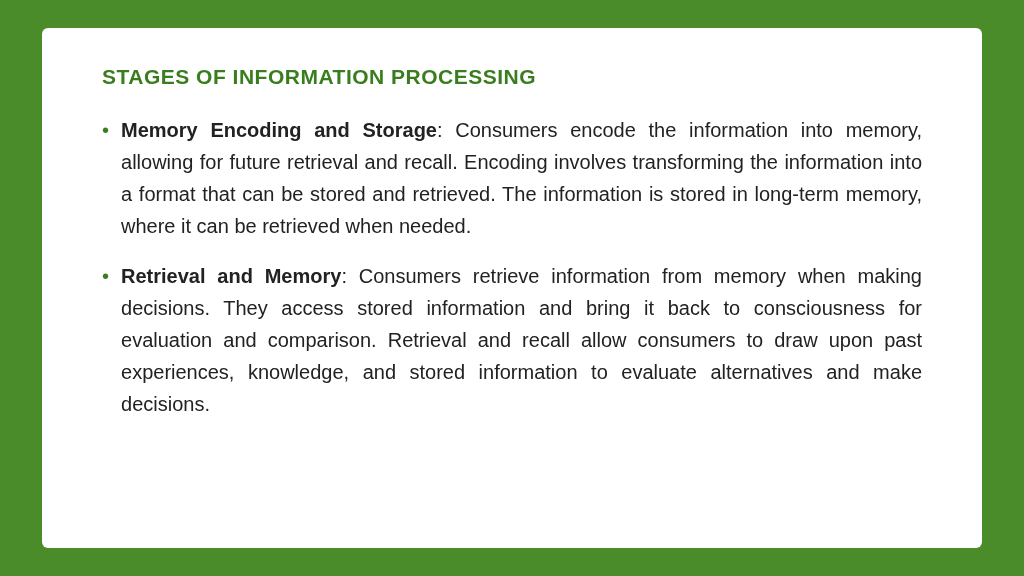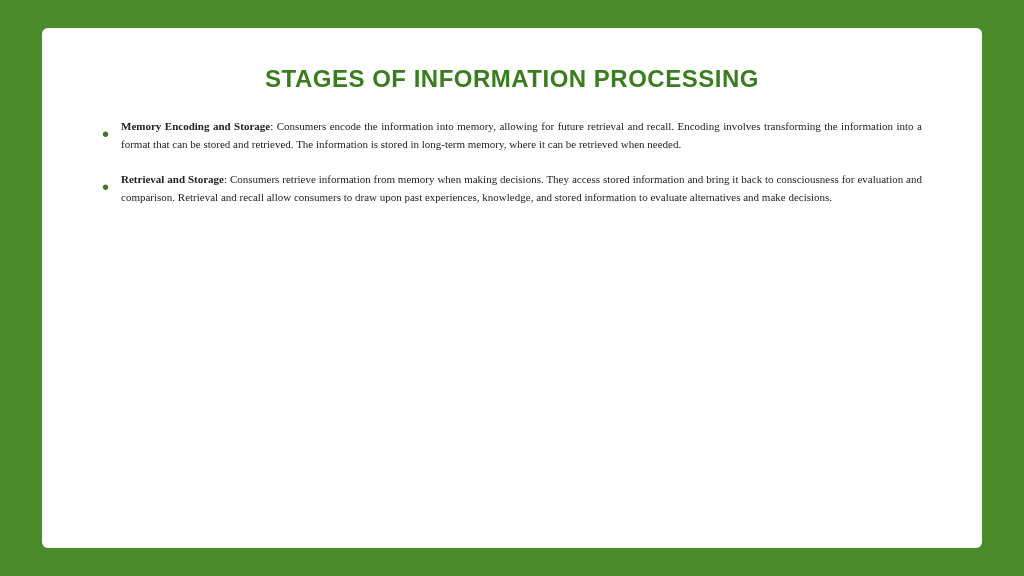--- a/index.html
+++ b/index.html
@@ -24,23 +24,23 @@
       height: 520px;
       border-radius: 6px;
       padding: 36px 60px 36px 60px;
       display: flex;
       flex-direction: column;
       gap: 0;
     }
 
     .title {
       color: #3a7d1e;
-      font-size: 24px;
+      font-size: 21px;
       font-weight: 900;
-      text-align: center;
+      text-align: left;
       line-height: 1.25;
       margin-bottom: 24px;
       text-transform: uppercase;
       letter-spacing: 0.5px;
     }
 
     .content {
       display: flex;
       flex-direction: column;
       gap: 18px;
@@ -55,25 +55,24 @@
     .bullet-dot {
       color: #3a7d1e;
       font-size: 20px;
       line-height: 1.5;
       flex-shrink: 0;
       margin-top: 1px;
     }
 
     .bullet-text {
       color: #222222;
-      font-size: 11px;
+      font-size: 20px;
       line-height: 1.6;
       text-align: justify;
       flex: 1;
-      font-family: Liberation Serif, serif;
     }
 
     .bullet-text strong {
       color: #222222;
       font-weight: 900;
     }
   </style>
 </head>
 <body>
 
@@ -87,17 +86,17 @@
     <div class="bullet-item">
       <span class="bullet-dot">•</span>
       <p class="bullet-text">
         <strong>Memory Encoding and Storage</strong><span>: Consumers encode the information into memory, allowing for future retrieval and recall. Encoding involves transforming the information into a format that can be stored and retrieved. The information is stored in long-term memory, where it can be retrieved when needed.</span>
       </p>
     </div>
 
     <div class="bullet-item">
       <span class="bullet-dot">•</span>
       <p class="bullet-text">
-        <strong>Retrieval and Storage</strong><span>: Consumers retrieve information from memory when making decisions. They access stored information and bring it back to consciousness for evaluation and comparison. Retrieval and recall allow consumers to draw upon past experiences, knowledge, and stored information to evaluate alternatives and make decisions.</span>
+        <strong>Retrieval and Memory</strong><span>: Consumers retrieve information from memory when making decisions. They access stored information and bring it back to consciousness for evaluation and comparison. Retrieval and recall allow consumers to draw upon past experiences, knowledge, and stored information to evaluate alternatives and make decisions.</span>
       </p>
     </div>
   </div>
 </div>
 
 </body></html>

